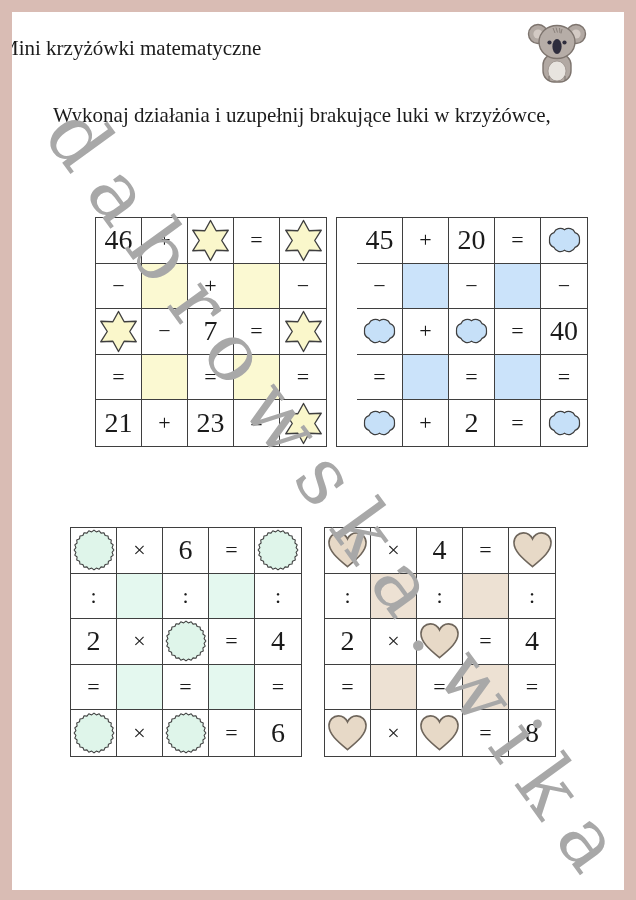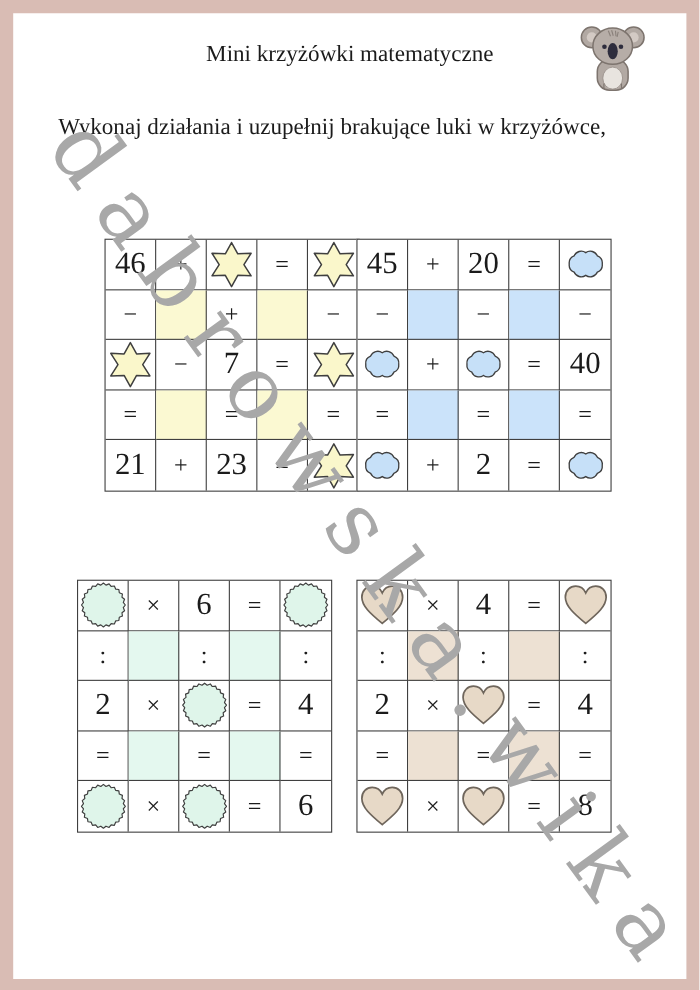--- a/index.html
+++ b/index.html
@@ -6,42 +6,42 @@
   body{
     width:636px;height:900px;position:relative;background:#ffffff;
     font-family:"Liberation Serif", serif;color:#1b1b1b;overflow:hidden;
   }
   *{box-sizing:border-box;}
   .frame{
     position:absolute;inset:0;z-index:30;pointer-events:none;
     border:12px solid #d9bcb4;border-bottom-width:10px;
   }
   .title{
-    position:absolute;top:36px;left:0;width:636px;text-align:center;
+    position:absolute;top:36px;left:0;width:636px;
     font-size:21px;z-index:2;
   }
   .koala{position:absolute;left:527px;top:20px;z-index:2;}
   .instructions{
     position:absolute;left:53px;top:100px;width:540px;
     font-size:21px;line-height:30px;z-index:2;
   }
   .watermark{
     position:absolute;left:96px;top:95px;z-index:12;
     transform-origin:0 0;transform:rotate(54deg);
     font-family:"DejaVu Serif", serif;font-size:80px;line-height:1;
     letter-spacing:20px;color:#a8a8a8;white-space:nowrap;pointer-events:none;
   }
   .grid{
     position:absolute;display:grid;z-index:1;background:#fff;
     grid-template-columns:repeat(5,46px);
     grid-template-rows:repeat(5,45.6px);
     border:1px solid #3f3f3f;
   }
   .grid-1{left:70px;top:217px;margin-left:25px;}
-  .grid-2{left:324px;top:217px;}
+  .grid-2{left:336px;top:217px;padding-left:20px;}
   .grid-3{left:70px;top:527px;}
   .grid-4{left:324px;top:527px;}
   .cell{
     display:flex;align-items:center;justify-content:center;
     border-right:1px solid #3f3f3f;border-bottom:1px solid #3f3f3f;
     font-size:28px;overflow:visible;
   }
   .cell:nth-child(5n){border-right:none;}
   .cell:nth-child(n+21){border-bottom:none;}
   .cell.op{font-size:22px;}

